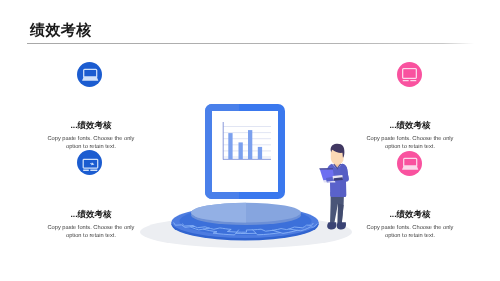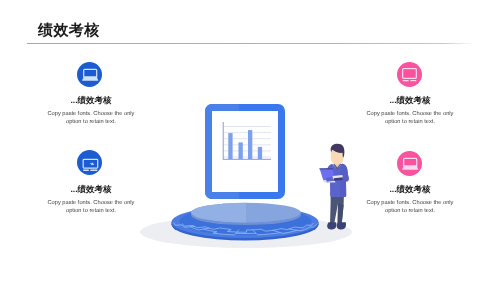--- a/index.html
+++ b/index.html
@@ -1,25 +1,25 @@
 <!DOCTYPE html>
 <html><head>
 <meta charset="utf-8">
 <style>
   html,body{margin:0;padding:0;}
   body{width:500px;height:281px;background:#ffffff;font-family:"Liberation Sans",sans-serif;overflow:hidden;position:relative;-webkit-font-smoothing:antialiased;text-rendering:geometricPrecision;}
   .slide{position:absolute;inset:0;background:#fff;}
-  .title{position:absolute;left:30px;top:22px;transform:translateZ(0);font-size:15px;font-weight:bold;color:#1a1a1a;letter-spacing:.4px;margin-left:8px;-webkit-font-smoothing:antialiased;}
+  .title{position:absolute;left:30px;top:22px;transform:translateZ(0);font-size:15px;font-weight:bold;color:#1a1a1a;letter-spacing:.4px;-webkit-font-smoothing:antialiased;}
   .rule{position:absolute;left:27px;top:43px;width:447px;height:1px;background:linear-gradient(to right,#a8a8a8 0%,#b4b4b4 70%,#c8c8c8 93%,rgba(200,200,200,0) 100%);}
   .illus{position:absolute;left:0;top:0;}
   .circ{position:absolute;width:25px;height:25px;border-radius:50%;}
   .blue{background:#1b5cd0;}
   .pink{background:#f9529f;}
   .txtblk{position:absolute;width:90px;text-align:center;}
-  .h{font-size:8.5px;font-weight:bold;color:#1b1b1b;line-height:10px;transform:translateZ(0);}
+  .h{font-size:8.5px;font-weight:bold;color:#1b1b1b;line-height:10px;transform:translateZ(0);margin-top:25px;}
   .p{font-size:5.7px;color:#3d3d3d;line-height:8px;margin-top:5px;transform:translateZ(0);}
 </style>
 </head>
 <body>
 
 <div class="slide">
   <div class="title">绩效考核</div>
   <div class="rule"></div>
 
   <div class="circ blue" style="left:77px;top:62px">

